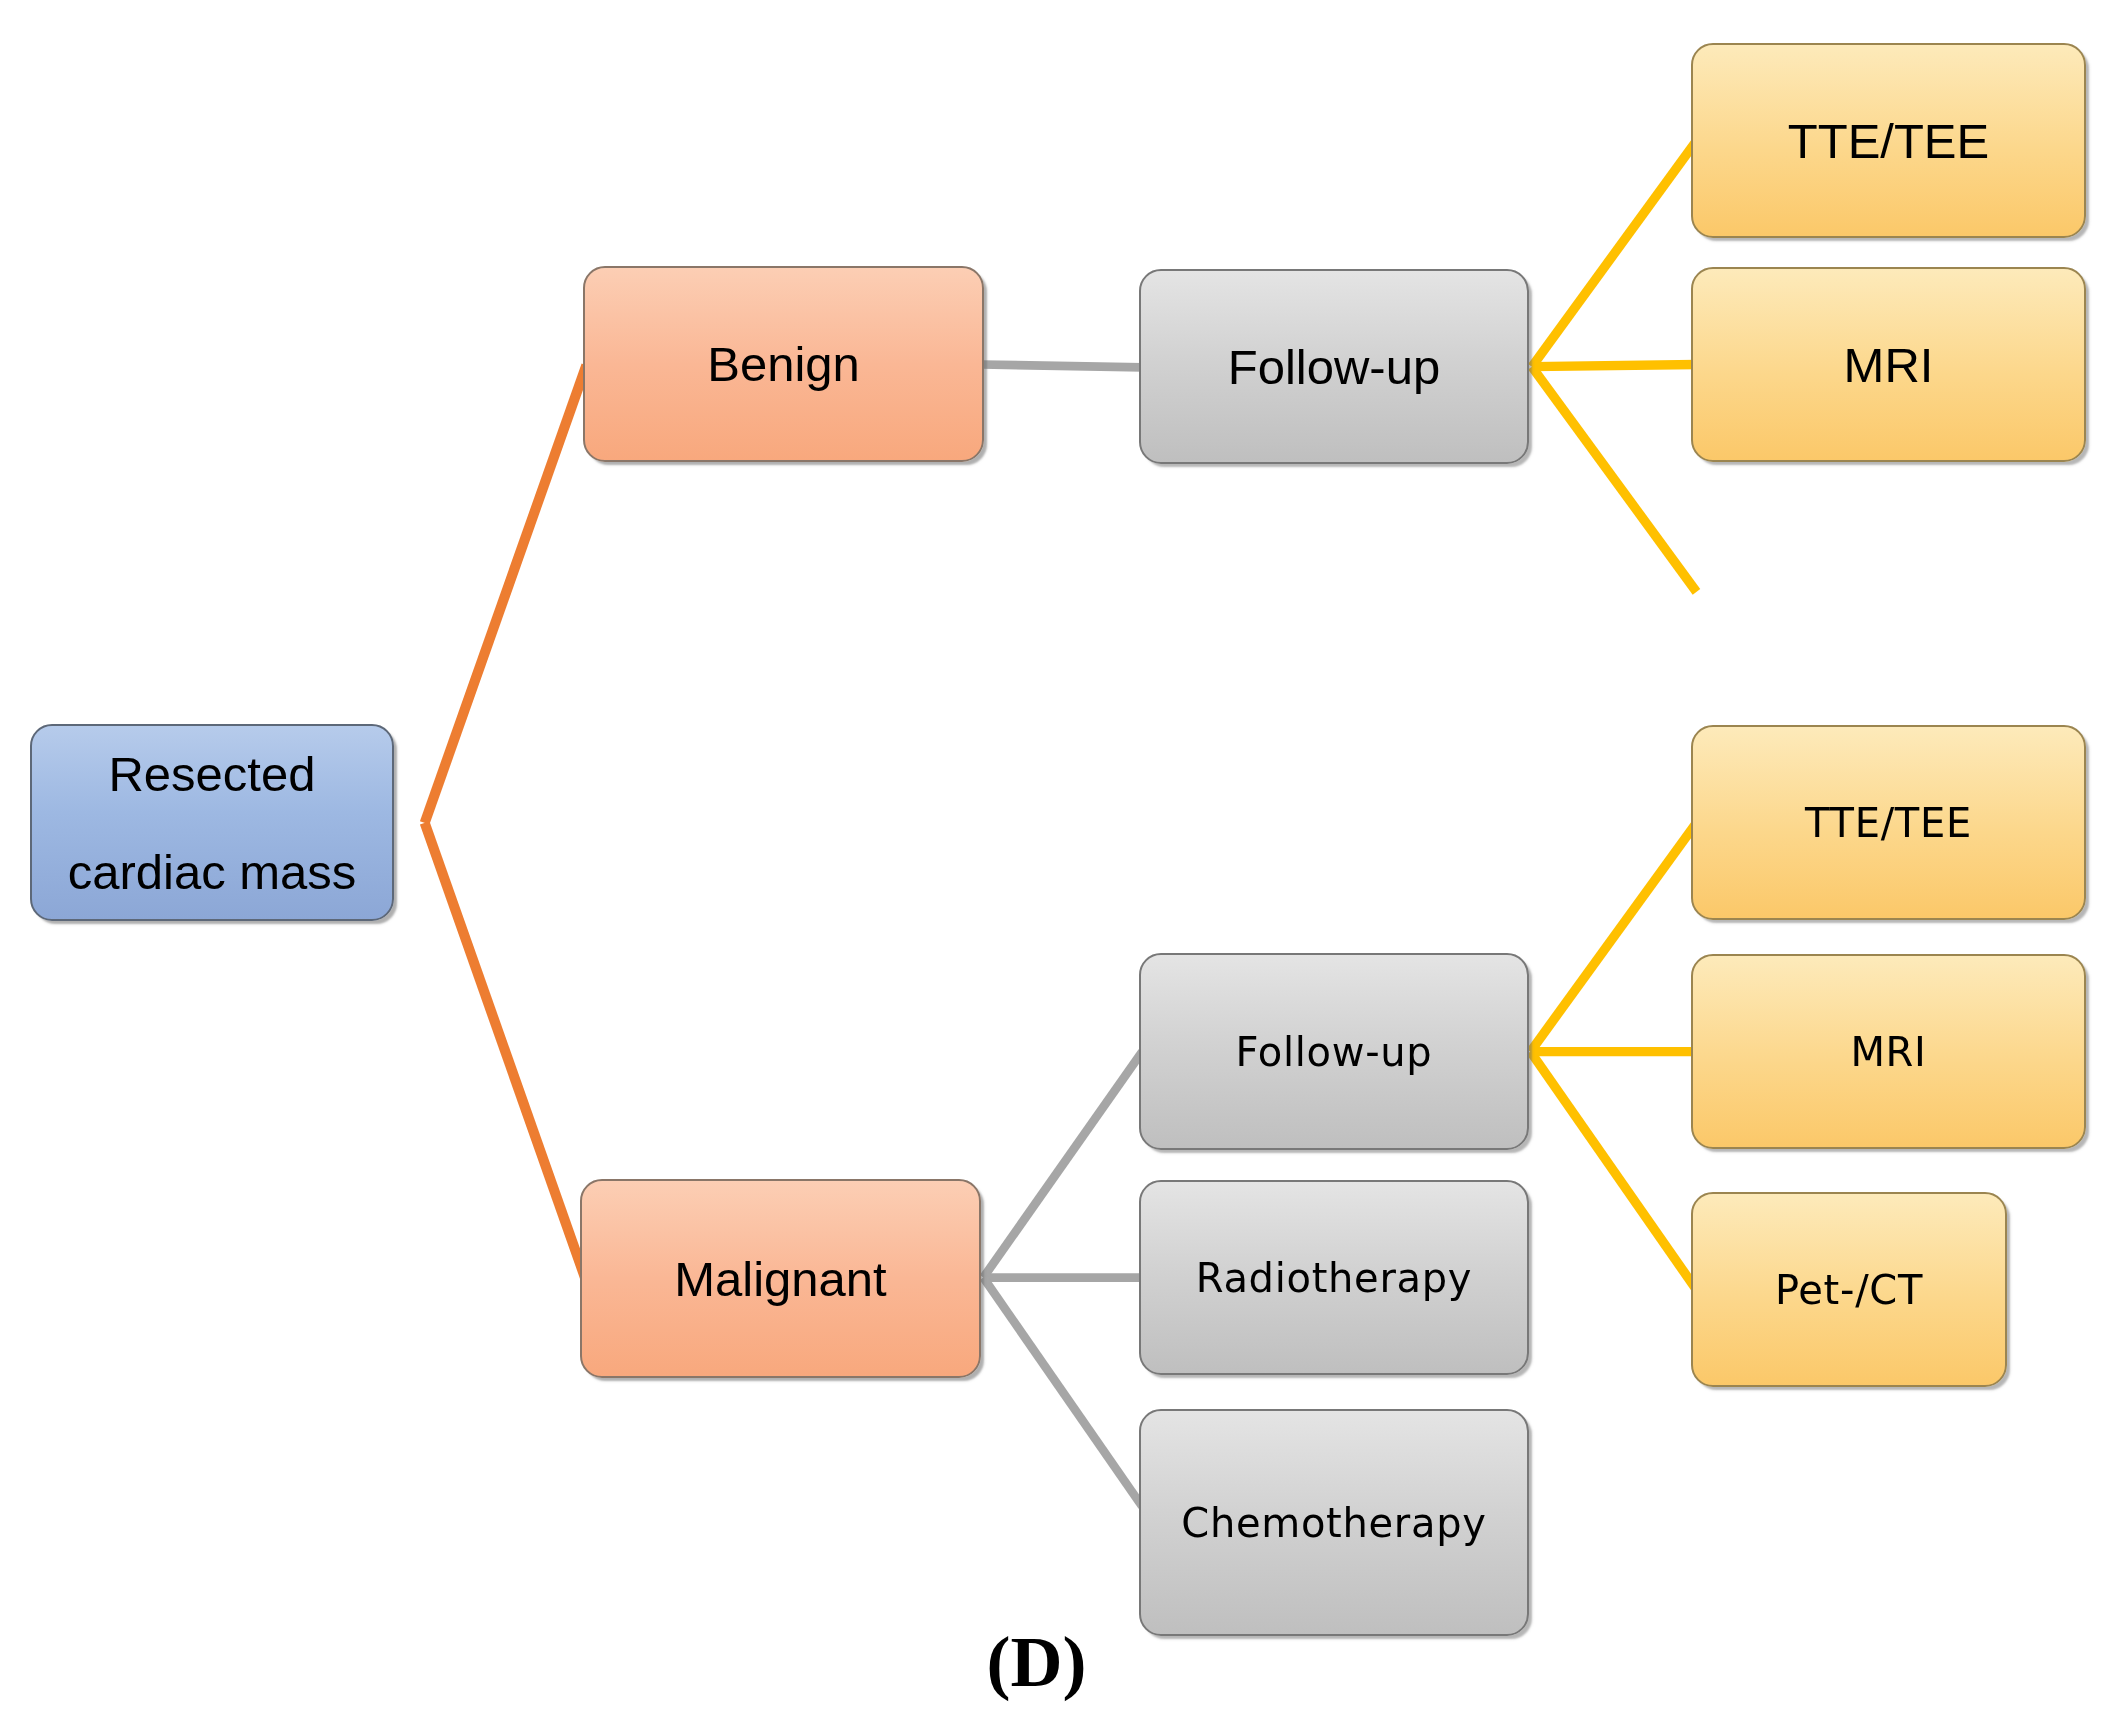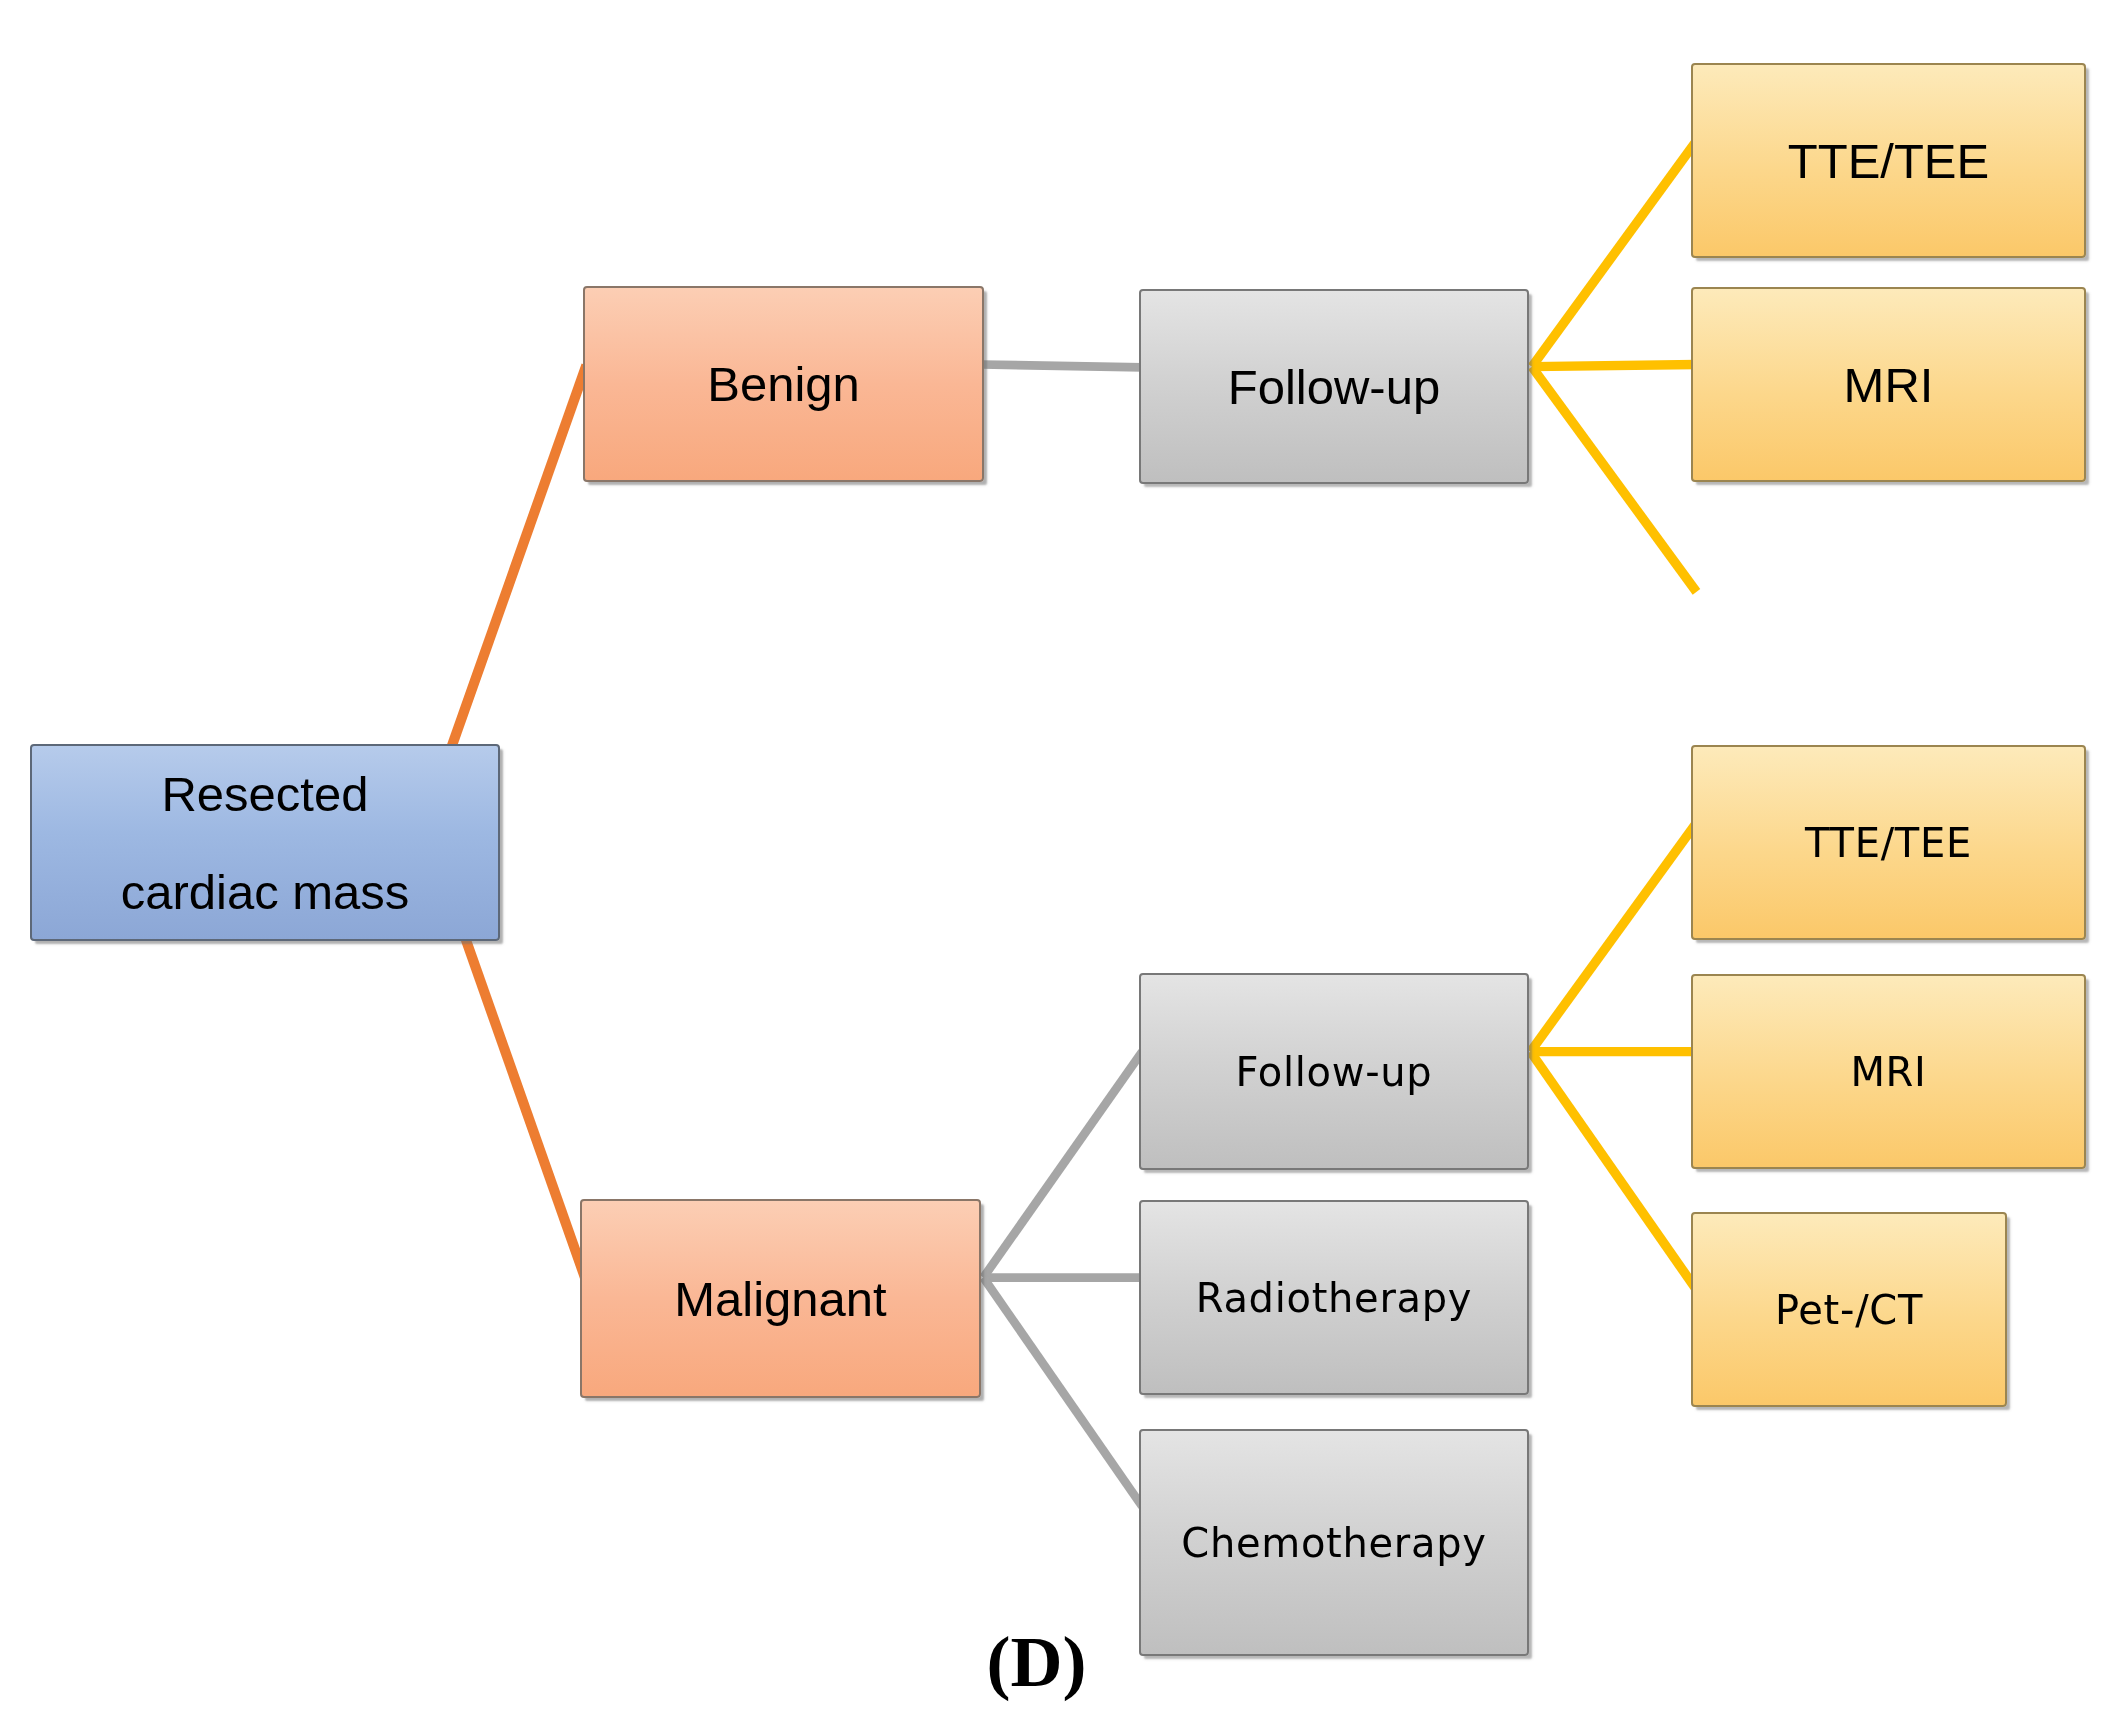--- a/index.html
+++ b/index.html
@@ -6,28 +6,27 @@
   .canvas{
     position:relative;
     width:2119px;height:1733px;
     background:#ffffff;
     overflow:hidden;
   }
   svg.edge-layer{position:absolute;left:0;top:0;width:2119px;height:1733px;}
   .node{
     position:absolute;
     box-sizing:border-box;
-    border-radius:4px;
+    border-radius:22px;
     display:flex;
     flex-direction:column;
     align-items:center;
     justify-content:center;
     text-align:center;
     color:#000;
-    margin-top:20px;
   }
   .blue{
     background:linear-gradient(180deg,#b6cbeb 0%,#9db8e2 45%,#8ca7d6 100%);
     border:2.9px solid #5d6878;
     box-shadow:4.3px 4.3px 2.2px -1.4px rgba(110,110,110,.55);
   }
   .salmon{
     background:linear-gradient(180deg,#fcceb4 0%,#fab795 50%,#f8a87d 100%);
     border:2.9px solid #8a7668;
     box-shadow:4.3px 4.3px 2.2px -1.4px rgba(110,110,110,.55);
@@ -73,21 +72,21 @@
 
     <line x1="1362" y1="1770" x2="1582" y2="1457" stroke-width="12" stroke="#A6A6A6"></line>
     <line x1="1362" y1="1770" x2="1582" y2="1770" stroke-width="12" stroke="#A6A6A6"></line>
     <line x1="1362" y1="1770" x2="1582" y2="2087" stroke-width="12" stroke="#A6A6A6"></line>
 
     <line x1="2120" y1="1457" x2="2350" y2="1140" stroke-width="13" stroke="#FFC000"></line>
     <line x1="2120" y1="1457" x2="2350" y2="1457" stroke-width="13" stroke="#FFC000"></line>
     <line x1="2120" y1="1457" x2="2350" y2="1787" stroke-width="13" stroke="#FFC000"></line>
   </svg>
 
-  <div class="node blue" style="left:30px;top:724px;width:470px;height:197px;">
+  <div class="node blue" style="left:30px;top:724px;width:364px;height:197px;">
     <span class="root-line">Resected</span>
     <span class="root-line">cardiac mass</span>
   </div>
 
   <div class="node salmon f-a" style="left:583px;top:266px;width:401px;height:196px;">
     <span>Benign</span>
   </div>
 
   <div class="node salmon f-a" style="left:580px;top:1179px;width:401px;height:199px;text-align:center;">
     <span>Malignant</span>

